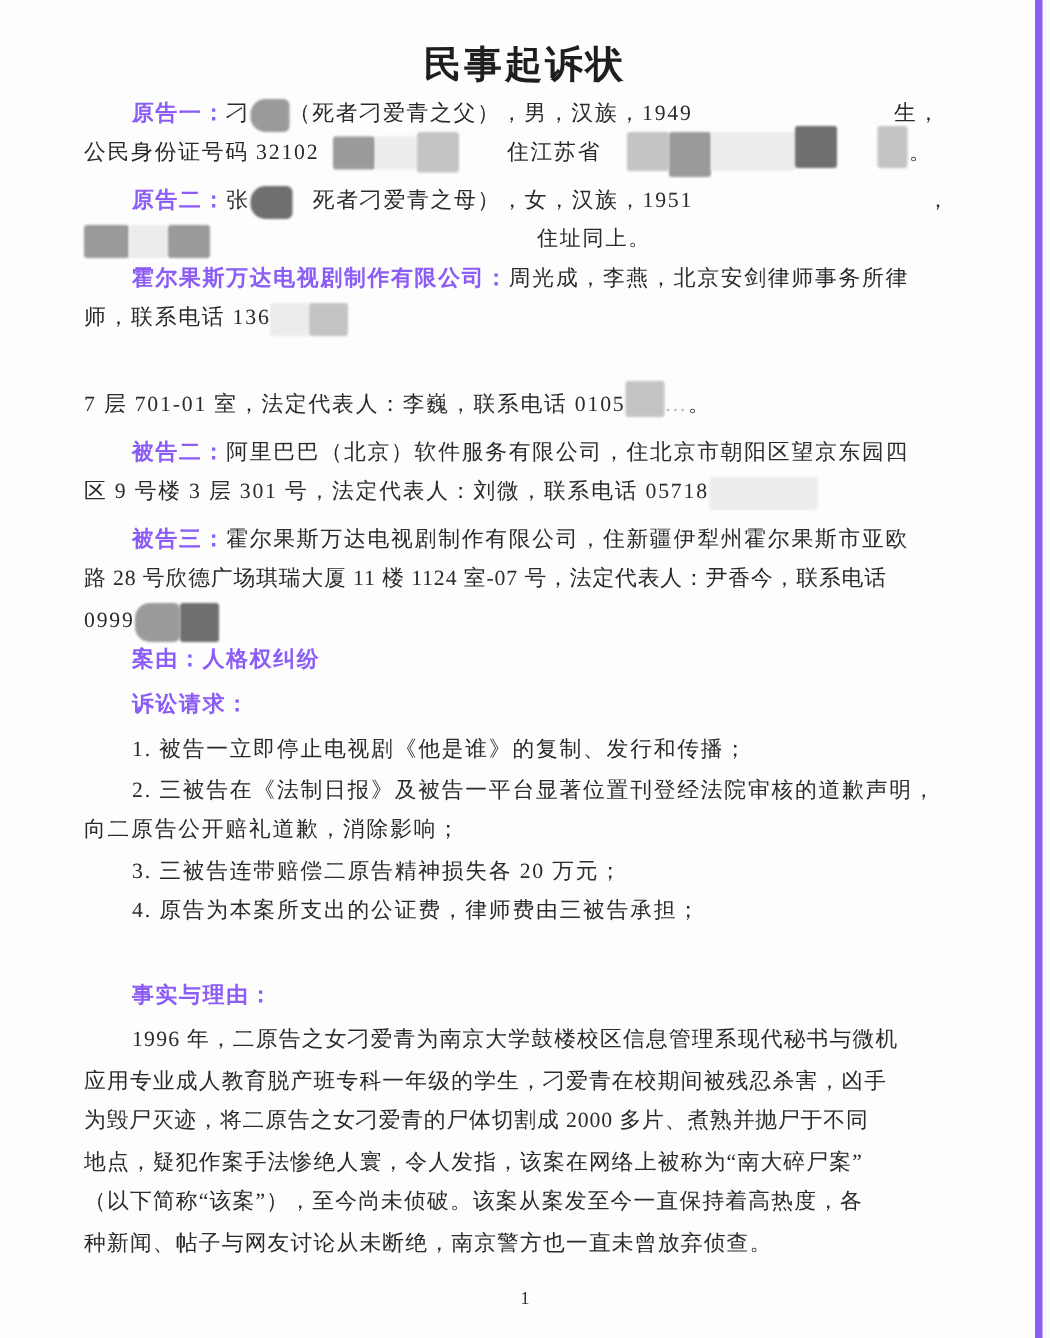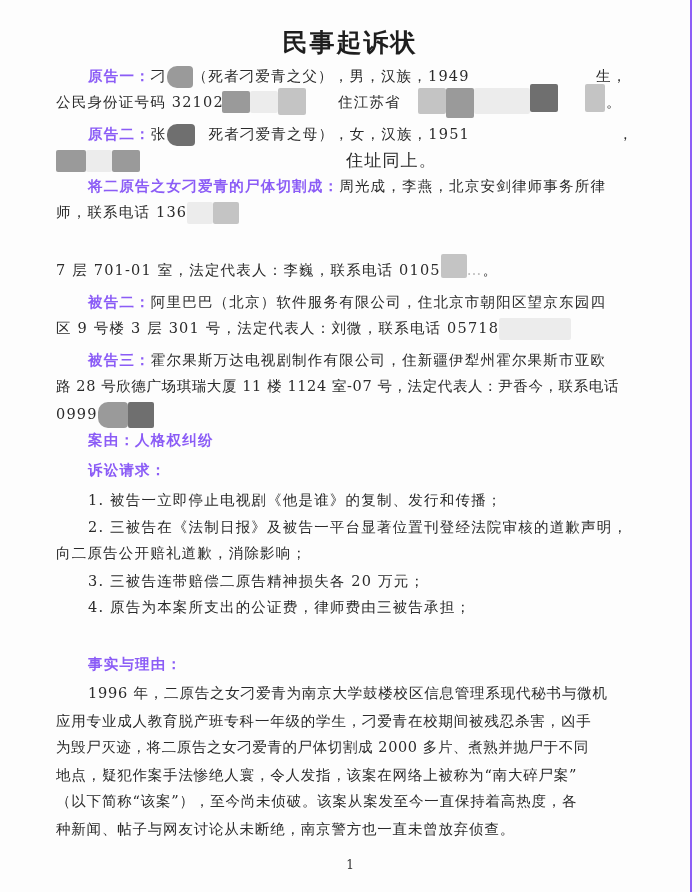--- a/index.html
+++ b/index.html
@@ -6,21 +6,22 @@
   body {
     width: 700px; height: 892px; overflow: hidden;
     background: #fbfbfb;
     font-family: "DejaVu Serif", "Liberation Serif", serif;
     color: #2a2a2a;
     position: relative;
   }
   .page {
     position: absolute; left: 0; top: 0; width: 690px; height: 892px;
     background: #fdfdfd;
-    border-right: 2px solid #8b5cf6;
+    border-right: 5px solid #8b5cf6;
+    font-family: Liberation Serif, serif;
   }
   .title {
     position: absolute; top: 26px; left: 0; width: 700px;
     text-align: center; font-size: 25px; font-weight: bold;
     letter-spacing: 2px; color: #1e1e1e;
   }
   .line {
     position: absolute; left: 56px; width: 564px;
     font-size: 14.5px; line-height: 20px; white-space: nowrap;
     letter-spacing: 1.2px;
@@ -69,24 +70,24 @@
   <div class="abs" style="top:92px; left:606px; font-size:14.5px; line-height:20px;">。</div>
 
   <div class="line indent" style="top:124px">
     <span class="b">原告二：</span><span>张</span><span class="redact r-dark r-round" style="width:28px"></span><span style="display:inline-block;width:14px"></span><span>死者刁爱青之母），女，汉族，1951</span>
   </div>
   <div class="abs" style="top:124px; left:618px; font-size:14.5px; line-height:20px;">，</div>
 
   <div class="line" style="top:150px">
     <span class="redact r-mid" style="width:30px"></span><span class="redact r-faint" style="width:26px"></span><span class="redact r-mid" style="width:28px"></span>
   </div>
-  <div class="abs" style="top:150px; left:346px; font-size:17px; line-height:20px; letter-spacing:1.2px;">住址同上。</div>
+  <div class="abs" style="top:150px; left:358px; font-size:14px; line-height:20px; letter-spacing:1.2px;">住址同上。</div>
 
   <div class="line indent" style="top:176px">
-    <span class="b">将二原告之女刁爱青的尸体切割成：</span><span>周光成，李燕，北京安剑律师事务所律</span>
+    <span class="b">霍尔果斯万达电视剧制作有限公司：</span><span>周光成，李燕，北京安剑律师事务所律</span>
   </div>
   <div class="line" style="top:202px">
     <span>师，联系电话 136</span><span class="redact r-faint" style="width:26px"></span><span class="redact r-light" style="width:26px"></span>
   </div>
 
   <div class="line" style="top:260px">
     <span>7 层 701-01 室，法定代表人：李巍，联系电话 0105</span><span class="redact r-light" style="width:26px; vertical-align:top; height:24px; margin-top:-6px"></span><span style="color:#bbb">…</span><span>。</span>
   </div>
 
   <div class="line indent" style="top:292px">

